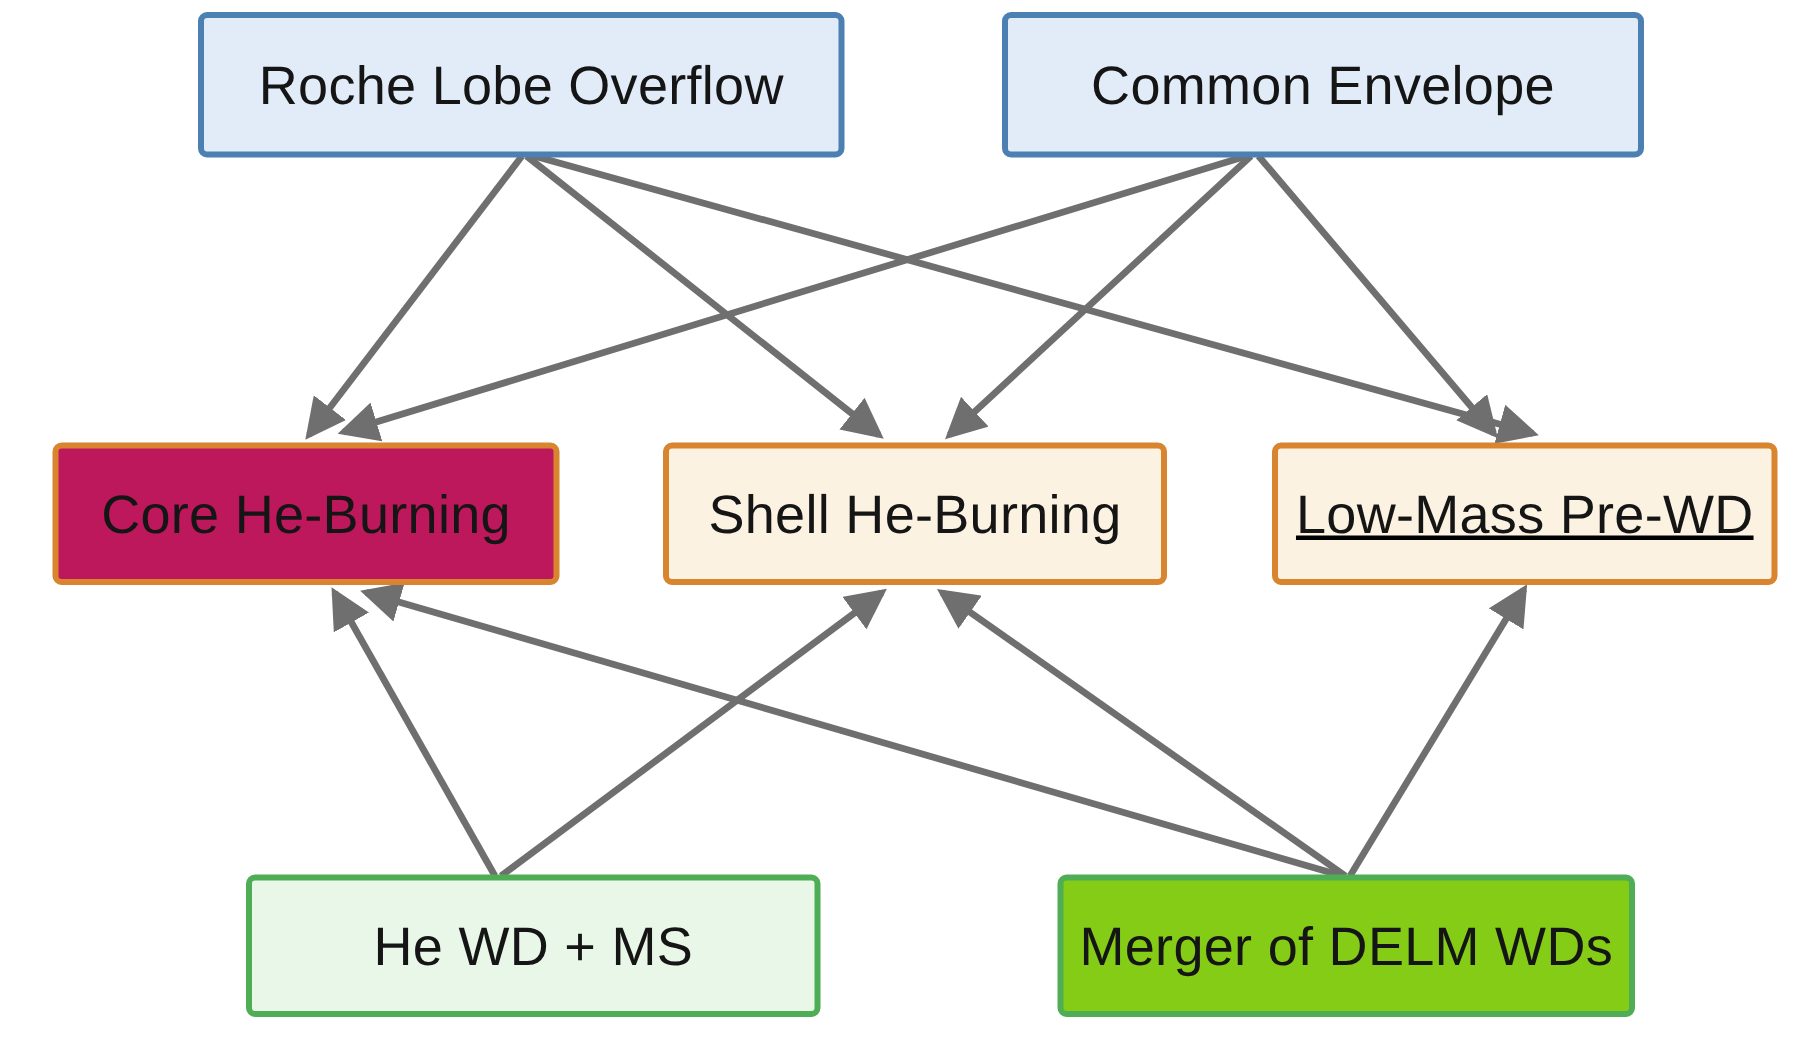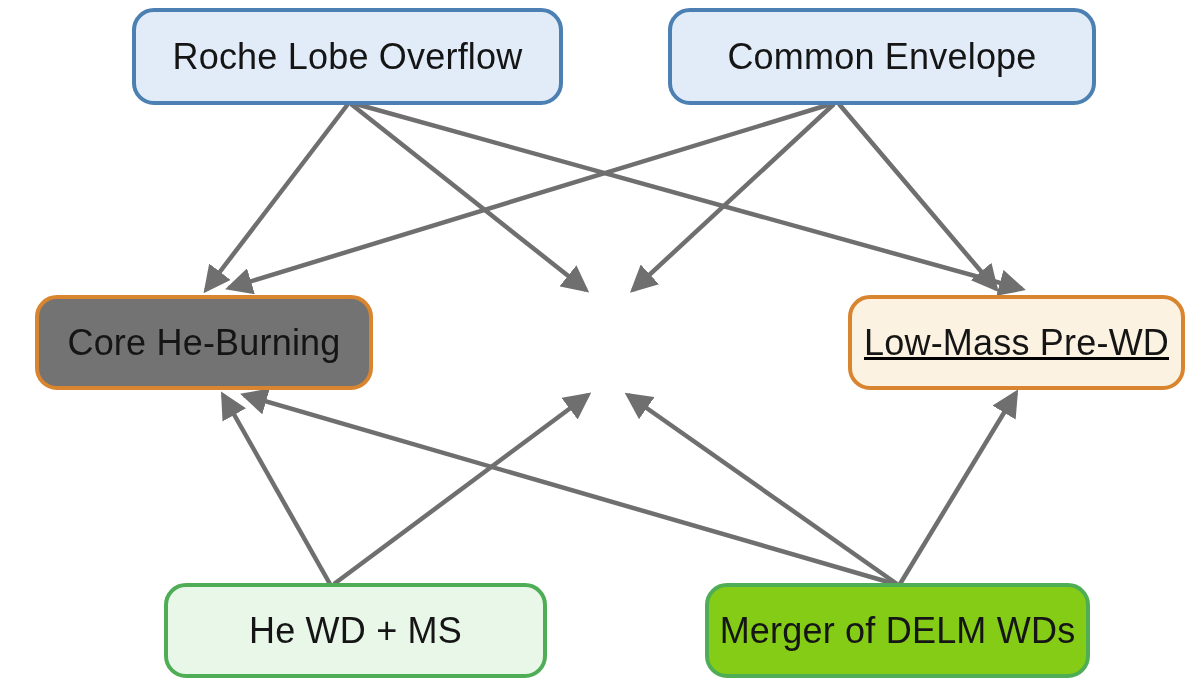--- a/index.html
+++ b/index.html
@@ -20,21 +20,21 @@
     left: 0;
     top: 0;
     width: 1200px;
     height: 700px;
     pointer-events: none;
   }
   .node {
     position: absolute;
     box-sizing: border-box;
     border: 4px solid #888;
-    border-radius: 22px;
+    border-radius: 6px;
     display: flex;
     align-items: center;
     justify-content: center;
     background: #eee;
   }
   .node .label {
     font-size: 36px;
     font-weight: 400;
     color: #151515;
     white-space: nowrap;
@@ -76,24 +76,27 @@
   </svg>
 
   <div class="node" id="node-rlo" style="background: rgb(225, 236, 248); border-color: rgb(76, 128, 178);">
     <span class="label" style="color: rgb(21, 21, 21);">Roche Lobe Overflow</span>
   </div>
 
   <div class="node" id="node-ce" style="background: rgb(225, 236, 248); border-color: rgb(76, 128, 178);">
     <span class="label" style="color: rgb(21, 21, 21);">Common Envelope</span>
   </div>
 
-  <div class="node" id="node-core" style="background: #737373; border-color: rgb(217, 132, 46);">
+  <div class="node" id="node-core" style="background: #be185d; border-color: rgb(217, 132, 46);">
     <span class="label" style="color: rgb(21, 21, 21);">Core He-Burning</span>
   </div>
 
+  <div class="node" id="node-shell" style="background: rgb(251, 242, 226); border-color: rgb(217, 132, 46);">
+    <span class="label" style="color: rgb(21, 21, 21);">Shell He-Burning</span>
+  </div>
 
   <div class="node" id="node-lmp" style="background: rgb(251, 242, 226); border-color: rgb(217, 132, 46);">
     <span class="label" style="color: rgb(21, 21, 21);">Low-Mass Pre-WD</span>
   </div>
 
   <div class="node" id="node-hewd" style="background: rgb(233, 247, 233); border-color: rgb(79, 174, 85);">
     <span class="label" style="color: rgb(21, 21, 21);">He WD + MS</span>
   </div>
 
   <div class="node" id="node-merger" style="background: #84cc16; border-color: rgb(79, 174, 85);">

